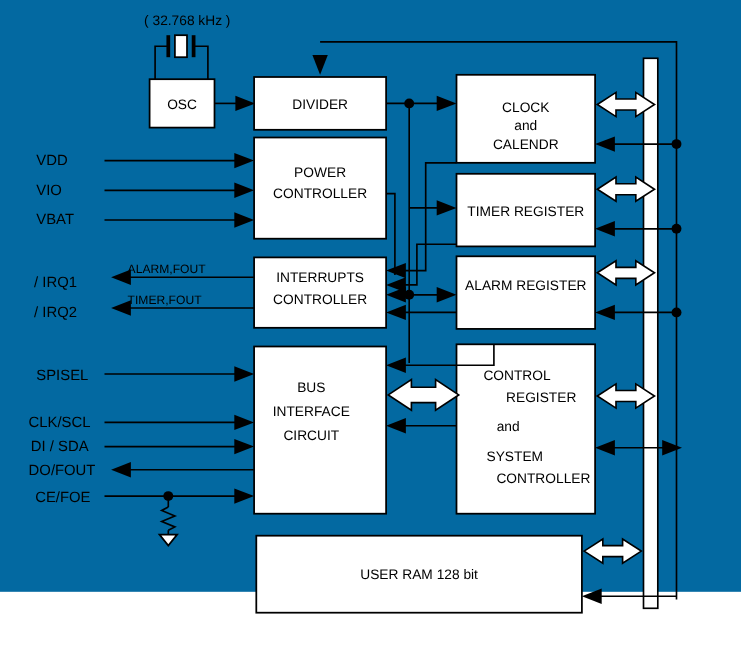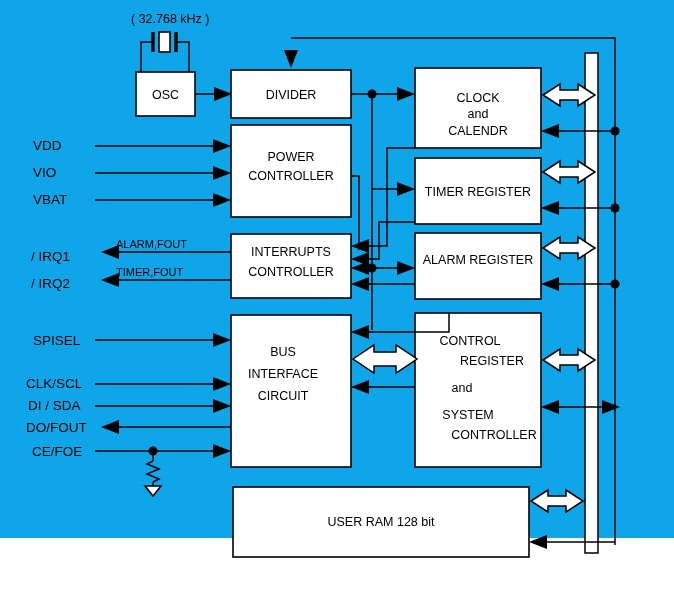--- a/index.html
+++ b/index.html
@@ -10,21 +10,21 @@
   body {
     width: 674px;
     height: 594px;
     font-family: "Liberation Sans", sans-serif;
     overflow: hidden;
   }
   #diagram-root {
     position: relative;
     width: 674px;
     height: 538px;
-    background: #0ea5e9;
+    background: #0369a1;
   }
   svg { display: block; }
   .blk {
     fill: #ffffff;
     stroke: #000000;
     stroke-width: 1.6;
   }
   .wire {
     stroke: #000000;
     stroke-width: 1.5;

